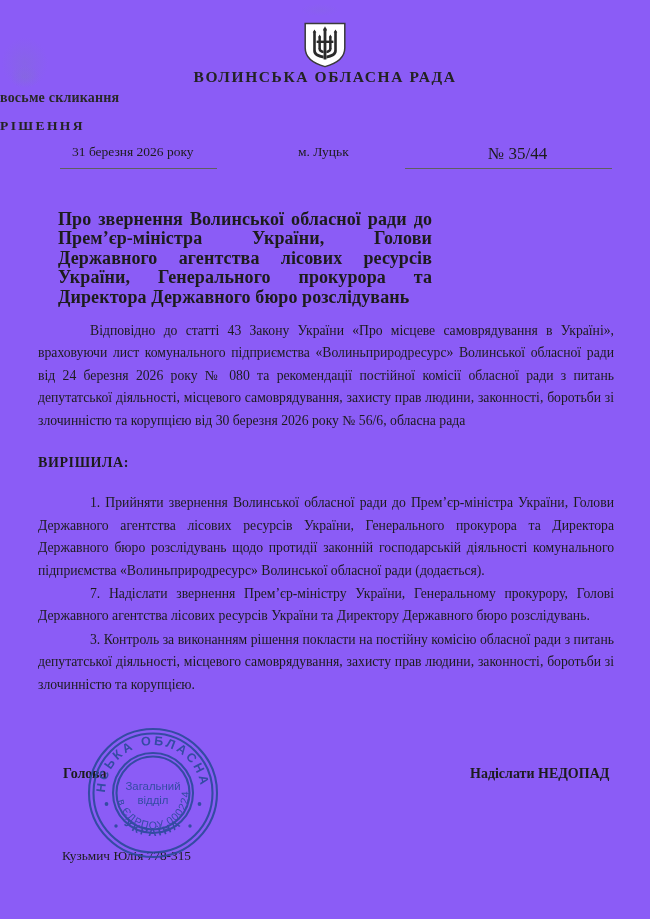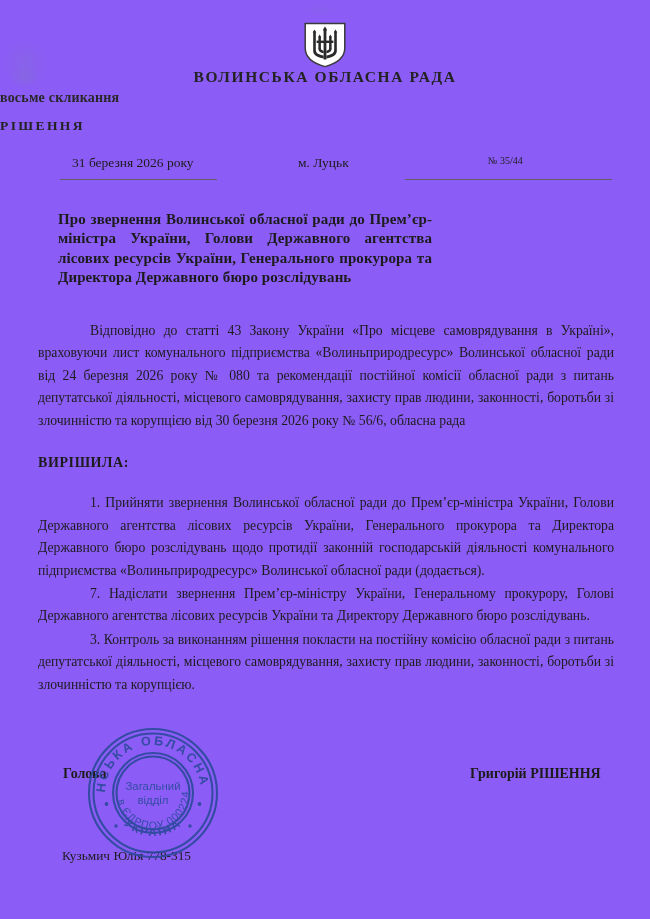--- a/index.html
+++ b/index.html
@@ -62,51 +62,51 @@
     font-weight: bold;
     letter-spacing: 2.4px;
     color: #232323;
   }
 
   
   .meta-row {
     position: absolute;
     left: 58px;
     right: 38px;
-    top: 155px;
+    top: 144px;
     height: 34px;
   }
   .meta-date {
     position: absolute; left: 14px; top: 0;
     font-size: 13.5px;
   }
   .meta-place {
     position: absolute; left: 240px; top: 0;
     font-size: 13.5px;
   }
   .meta-num {
     position: absolute; left: 430px; top: 0;
-    font-size: 10px;
+    font-size: 17px;
   }
   .rule {
     position: absolute;
     height: 1px;
     background: #5f5f5f;
     top: 24px;
   }
   .rule-left  { left: 2px;   width: 157px; }
   .rule-right { left: 347px; width: 207px; }
 
   
   .subject {
     position: absolute;
     left: 58px;
     top: 210px;
     width: 374px;
-    font-size: 15px;
+    font-size: 18px;
     font-weight: bold;
     line-height: 19.4px;
     text-align: justify;
     text-align-last: left;
     letter-spacing: 0.1px;
   }
 
   
   .body {
     position: absolute;
@@ -217,21 +217,21 @@
 
   <div class="body">
     <p class="para">Відповідно до статті 43 Закону України «Про місцеве самоврядування в Україні», враховуючи лист комунального підприємства «Волиньприродресурс» Волинської обласної ради від 24 березня 2026 року № 080 та рекомендації постійної комісії обласної ради з питань депутатської діяльності, місцевого самоврядування, захисту прав людини, законності, боротьби зі злочинністю та корупцією від 30 березня 2026 року № 56/6, обласна рада</p>
     <p class="para decided">ВИРІШИЛА:</p>
     <p class="para item">1. Прийняти звернення Волинської обласної ради до Прем’єр-міністра України, Голови Державного агентства лісових ресурсів України, Генерального прокурора та Директора Державного бюро розслідувань щодо протидії законній господарській діяльності комунального підприємства «Волиньприродресурс» Волинської обласної ради (додається).</p>
     <p class="para item">7. Надіслати звернення Прем’єр-міністру України, Генеральному прокурору, Голові Державного агентства лісових ресурсів України та Директору Державного бюро розслідувань.</p>
     <p class="para item gap-before">3. Контроль за виконанням рішення покласти на постійну комісію обласної ради з питань депутатської діяльності, місцевого самоврядування, захисту прав людини, законності, боротьби зі злочинністю та корупцією.</p>
   </div>
 
   <div class="sig-role">Голова</div>
-  <div class="sig-name">Григорій РІШЕННЯ</div>
+  <div class="sig-name">Надіслати НЕДОПАД</div>
   <div class="typist">Кузьмич Юлія 778-315</div>
 
   <div class="stamp">
     <svg width="134" height="134" viewBox="0 0 134 134">
       <defs>
         <path id="arcTop" d="M 19,67 A 48,48 0 0 1 115,67"></path>
         <path id="arcBottom" d="M 24,67 A 43,43 0 0 0 110,67"></path>
         <path id="arcInner" d="M 31,67 A 36,36 0 0 0 103,67"></path>
       </defs>
       <g fill="none" stroke="#2b4a9b" stroke-width="2.1">

